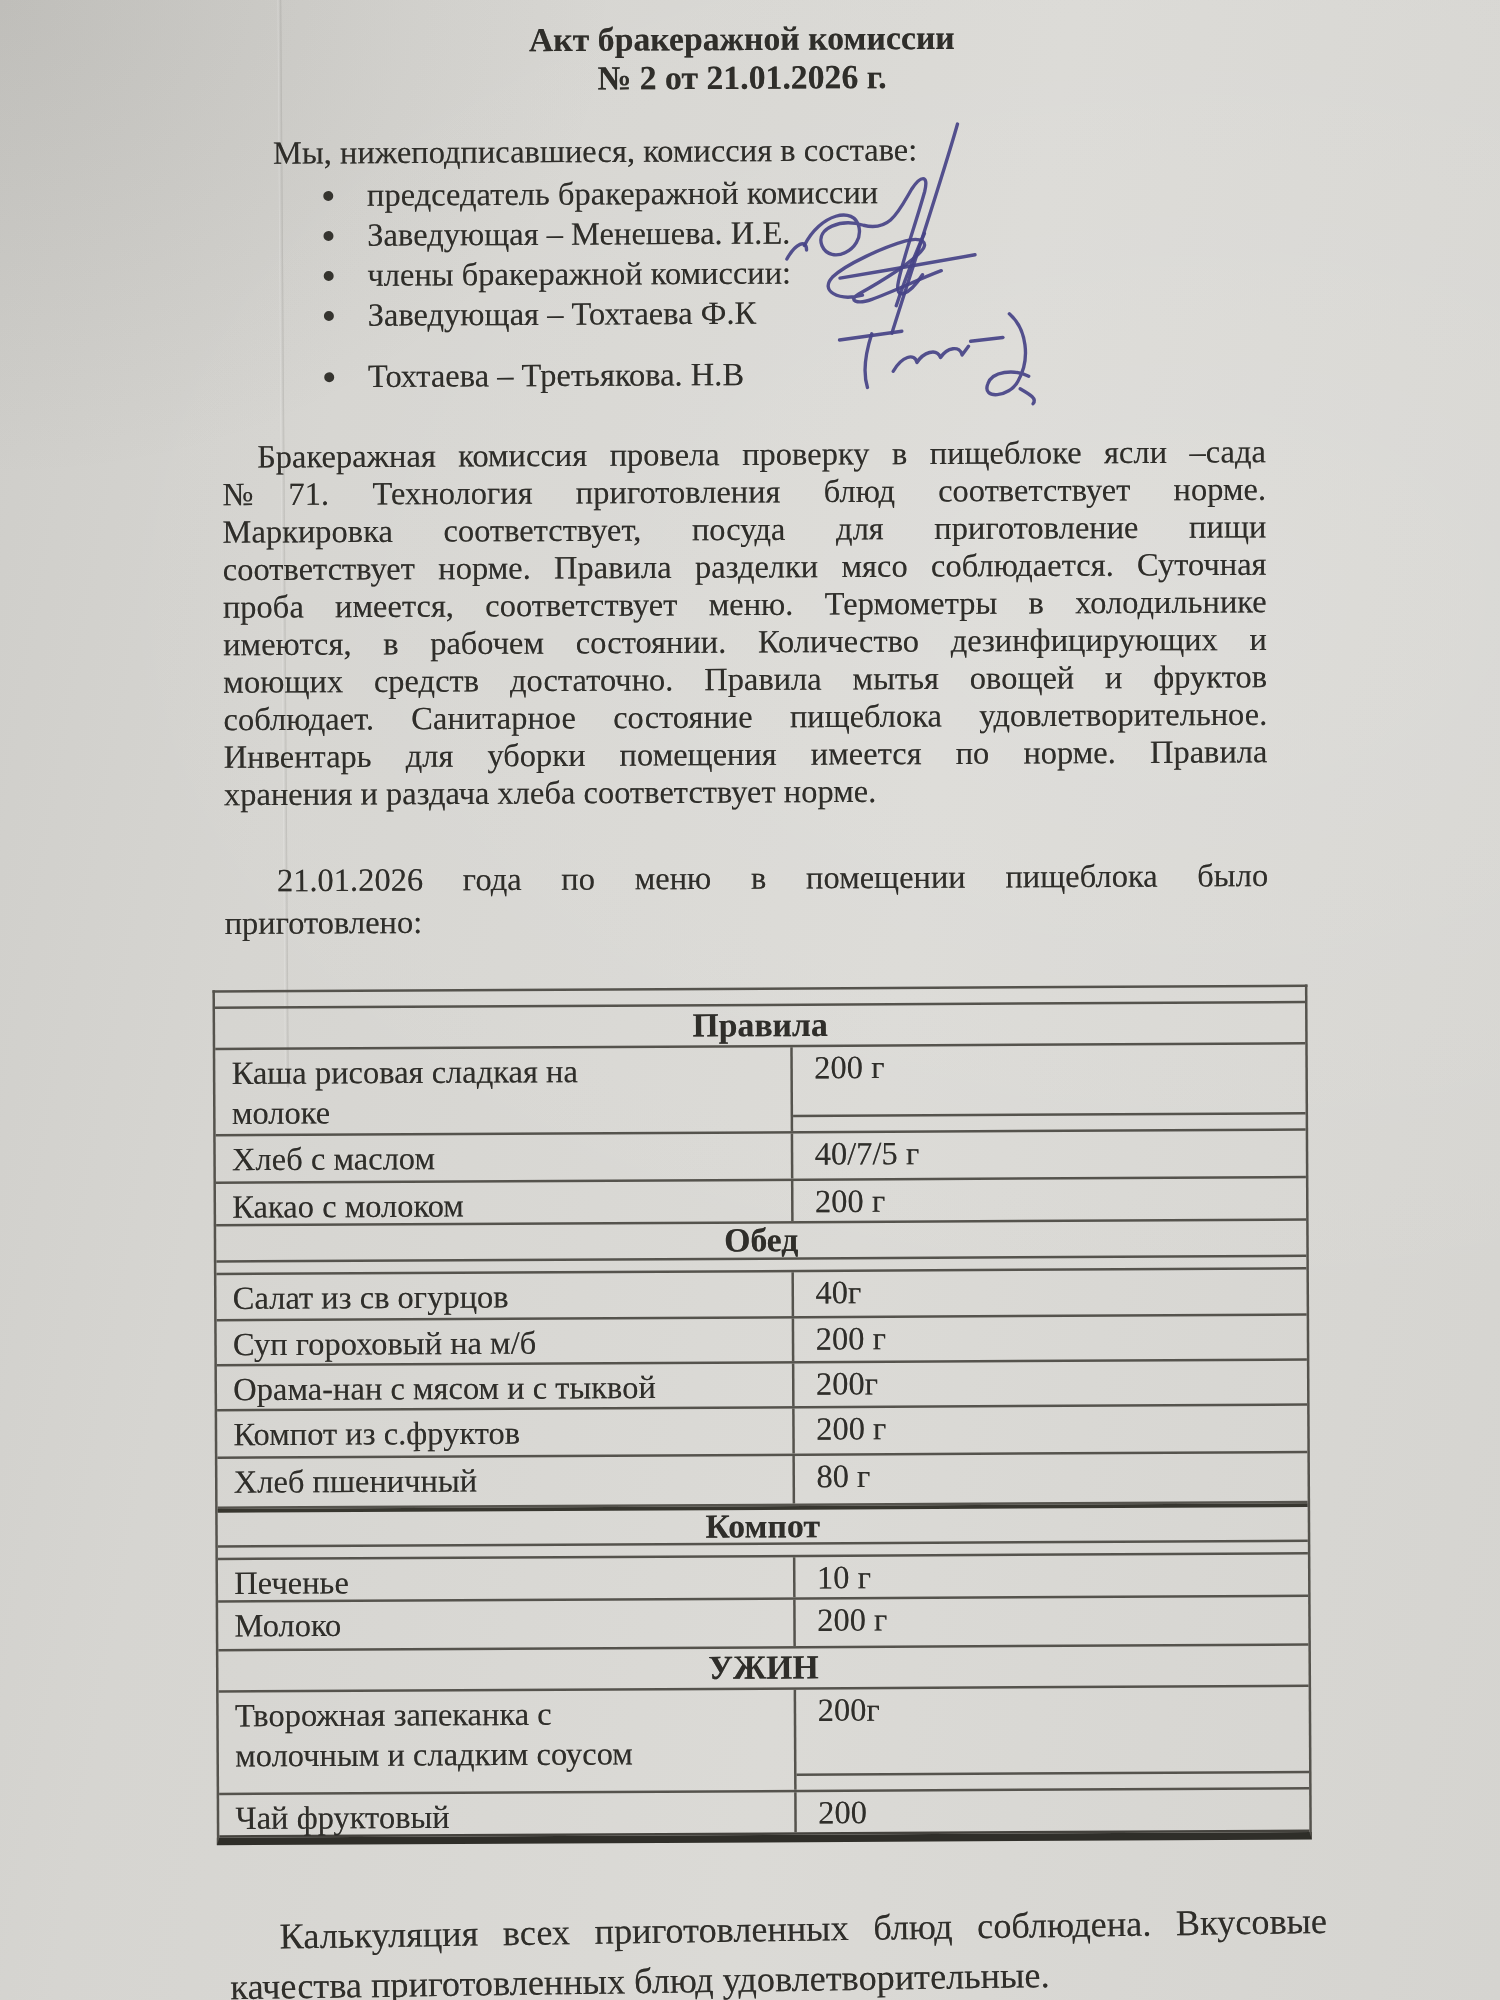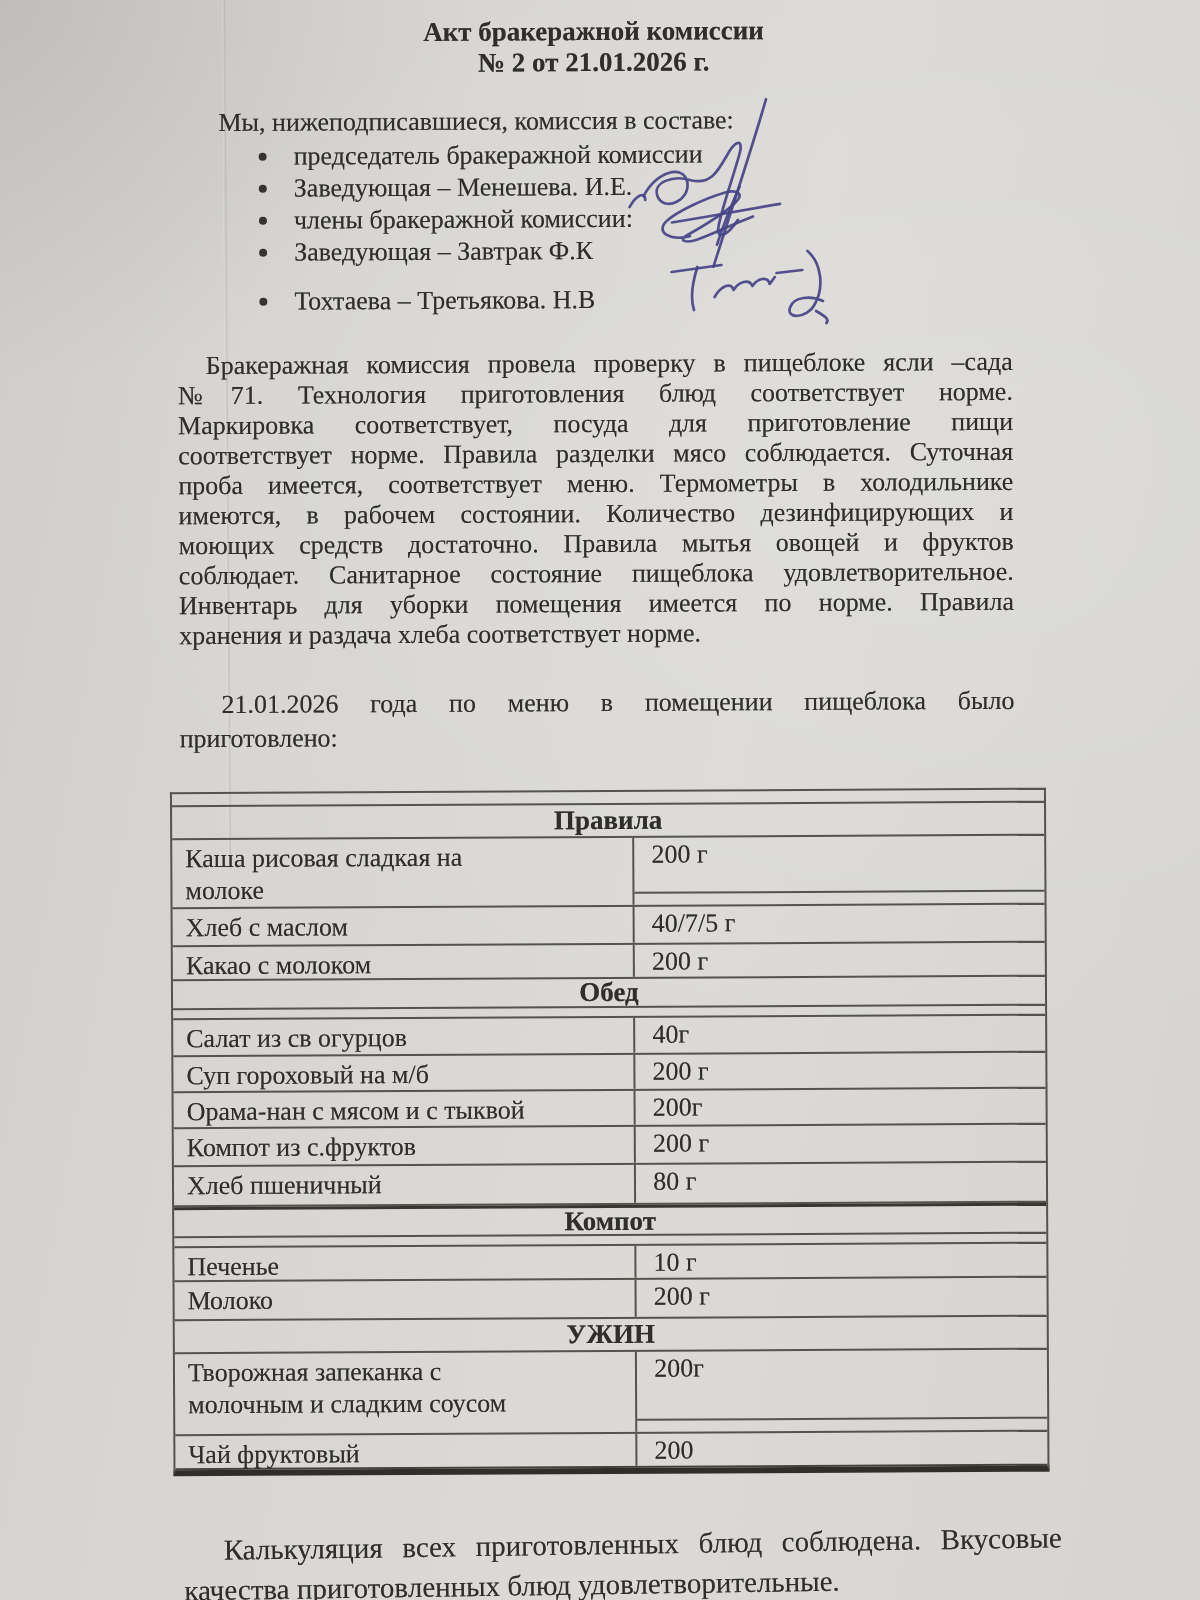--- a/index.html
+++ b/index.html
@@ -84,21 +84,21 @@
       <div class="member">
         <span class="bullet"></span>
         <span><span class="it">Заведующая</span><span> – Менешева. И.Е.</span></span>
       </div>
       <div class="member">
         <span class="bullet"></span>
         <span><span class="it"></span><span>члены бракеражной комиссии:</span></span>
       </div>
       <div class="member">
         <span class="bullet"></span>
-        <span><span class="it">Заведующая</span><span> – Завтрак Ф.К</span></span>
+        <span><span class="it">Заведующая</span><span> – Тохтаева Ф.К</span></span>
       </div>
       <div class="member gap">
         <span class="bullet"></span>
         <span><span class="it">Тохтаева</span><span> – Третьякова.  Н.В</span></span>
       </div>
     </div>
 
     <div class="para para1">
         <div class="jline first">Бракеражная комиссия провела проверку в пищеблоке ясли –сада</div>
         <div class="jline">№71. Технология приготовления блюд соответствует норме.</div>

